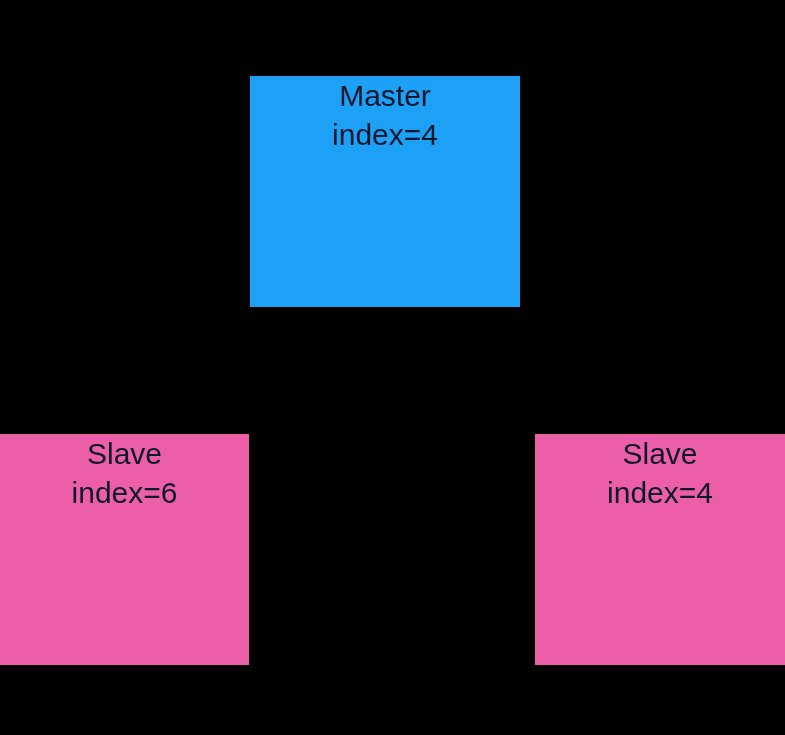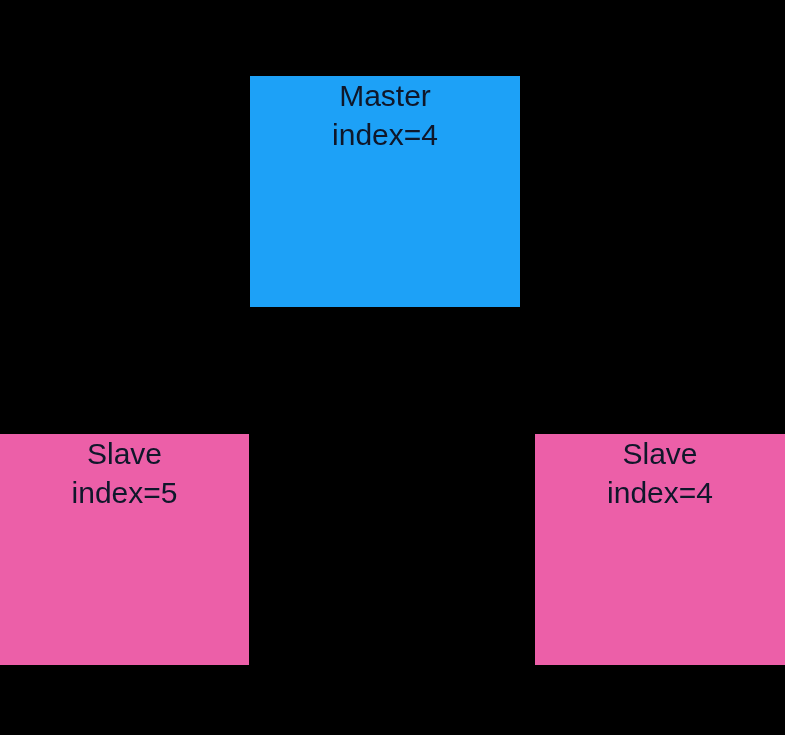--- a/index.html
+++ b/index.html
@@ -74,21 +74,21 @@
 
 <div id="canvas">
 
   <div class="node" id="node-master">
     <span class="node-label">Master</span>
     <span class="node-label">index=4</span>
   </div>
 
   <div class="node" id="node-slave-1">
     <span class="node-label">Slave</span>
-    <span class="node-label">index=5</span>
+    <span class="node-label">index=6</span>
   </div>
 
   <div class="node" id="node-slave-2">
     <span class="node-label">Slave</span>
     <span class="node-label">index=4</span>
   </div>
 
 </div>
 
 </body></html>

